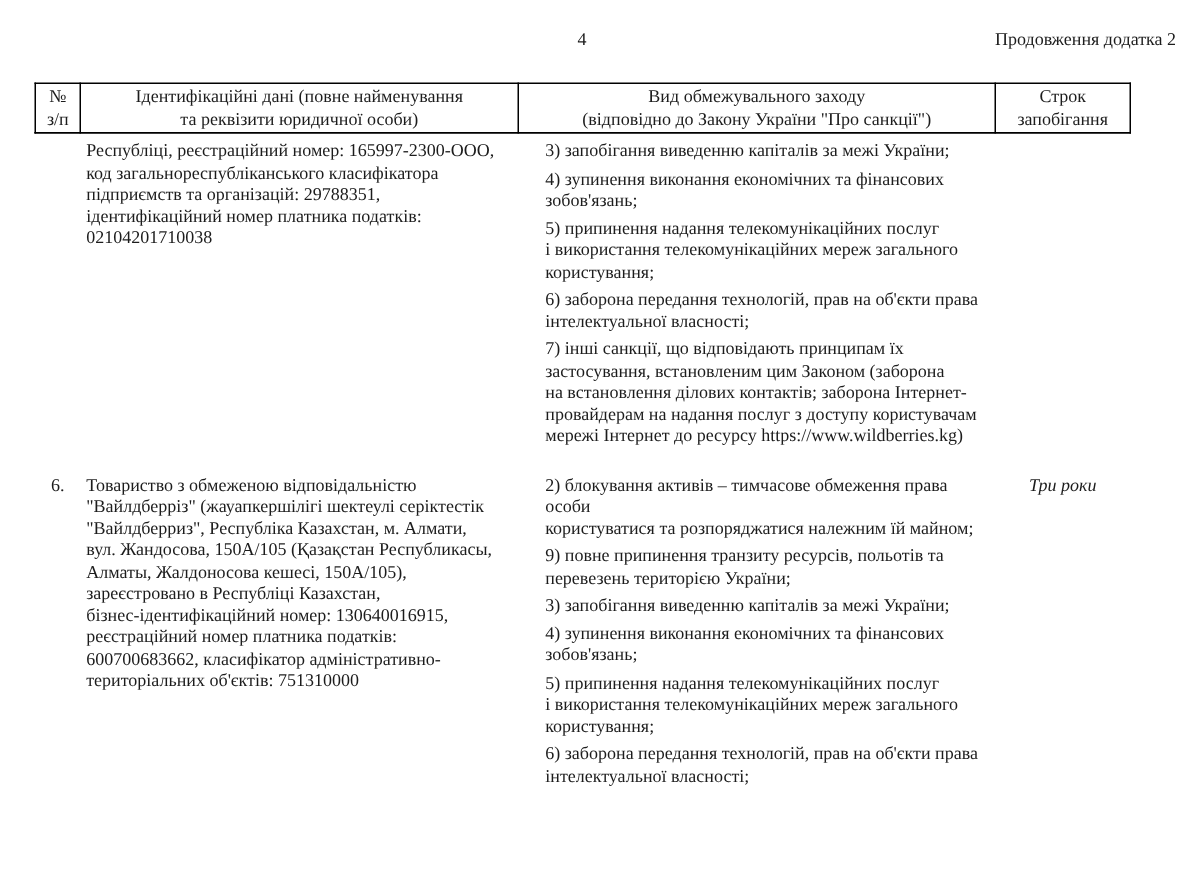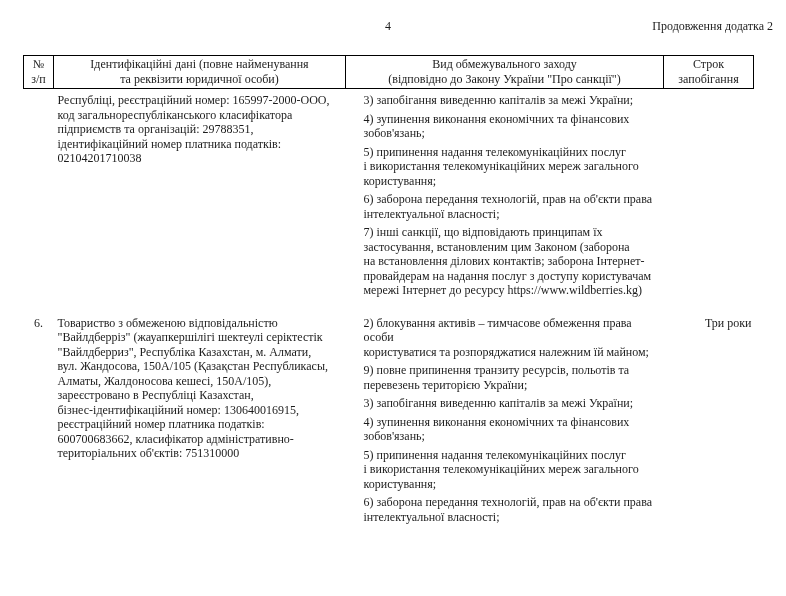--- a/index.html
+++ b/index.html
@@ -25,21 +25,21 @@
     position: absolute;
     top: 19px;
     left: 0;
     width: 776px;
     text-align: center;
     line-height: 15px;
   }
   .continuation {
     position: absolute;
     top: 19px;
-    right: 13px;
+    right: 2px;
     line-height: 15px;
   }
   table.sanctions {
     position: absolute;
     top: 55px;
     left: 23px;
     width: 730px;
     border-collapse: collapse;
     table-layout: fixed;
   }
@@ -74,23 +74,24 @@
   }
   td.measures {
     padding-left: 6px;
     padding-right: 2px;
   }
   .measure-item {
     margin: 0 0 4px 12px;
     white-space: pre-line;
   }
   td.term {
-    text-align: right;
+    text-align: center;
     padding-left: 2px;
     padding-right: 2px;
+    font-style: italic;
   }
 </style>
 </head>
 <body>
 
 <div class="page">
 
   <div class="page-number">4</div>
 
   <div class="continuation">Продовження додатка 2</div>
@@ -110,21 +111,21 @@
 та реквізити юридичної особи)</th>
         <th>Вид обмежувального заходу
 (відповідно до Закону України "Про санкції")</th>
         <th>Строк
 запобігання</th>
       </tr>
     </thead>
     <tbody>
       <tr>
         <td class="num"></td>
-        <td class="ident">Республіці, реєстраційний номер: 165997-2000-ООО,
+        <td class="ident">Республіці, реєстраційний номер: 165997-2300-ООО,
 код загальнореспубліканського класифікатора
 підприємств та організацій: 29788351,
 ідентифікаційний номер платника податків:
 02104201710038</td>
         <td class="measures">
             <p class="measure-item">3) запобігання виведенню капіталів за межі України;</p>
             <p class="measure-item">4) зупинення виконання економічних та фінансових
 зобов'язань;</p>
             <p class="measure-item">5) припинення надання телекомунікаційних послуг
 і використання телекомунікаційних мереж загального

